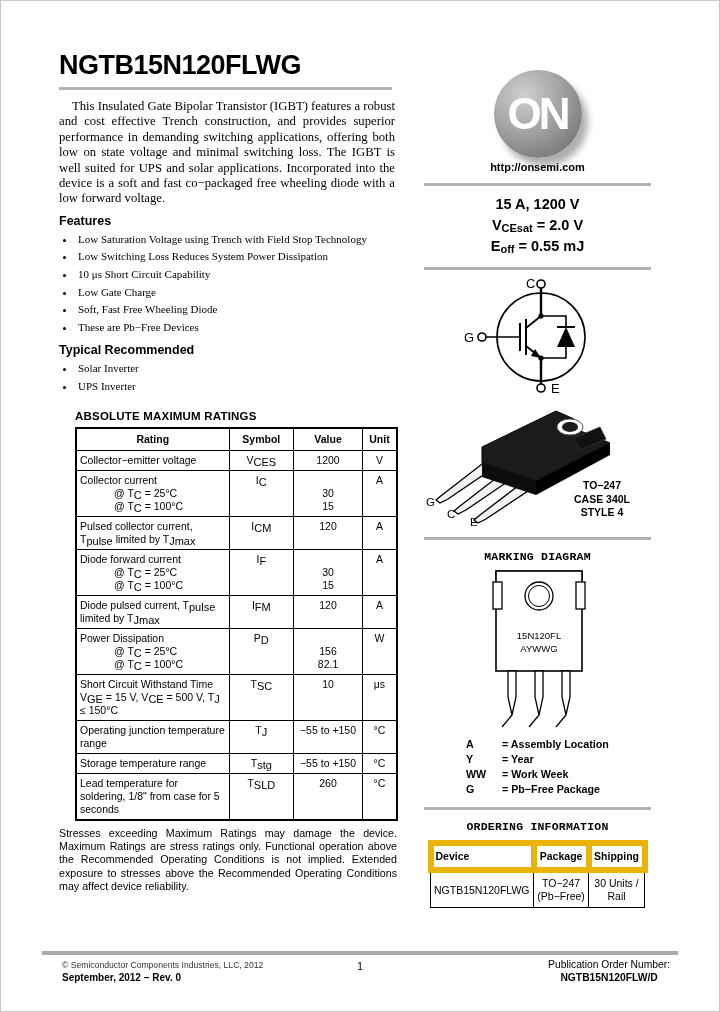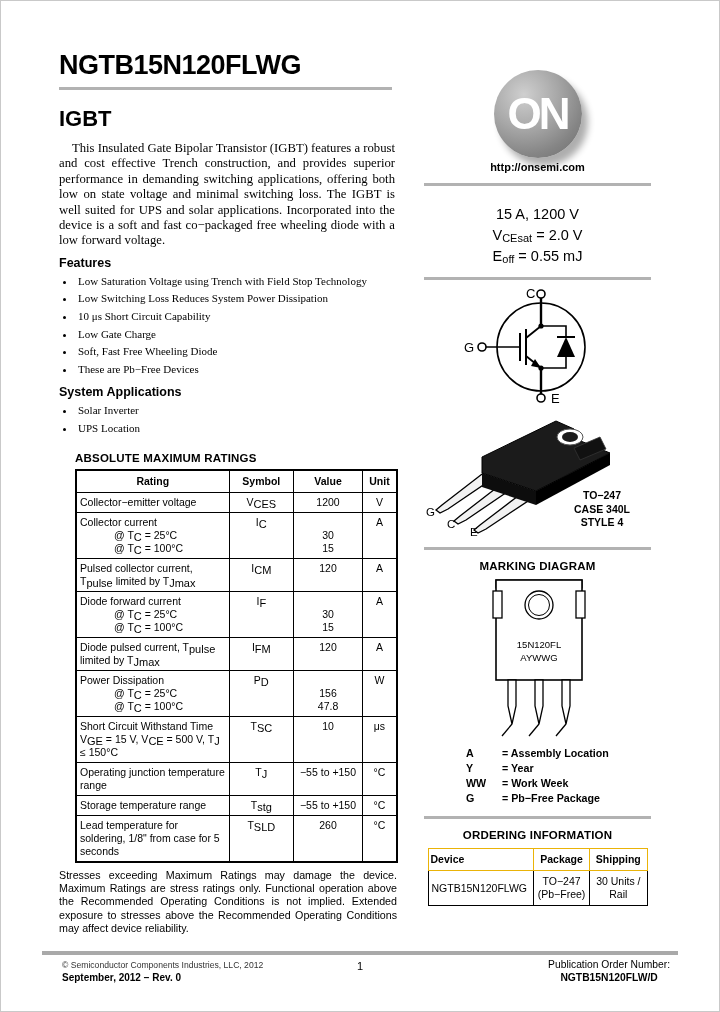--- a/index.html
+++ b/index.html
@@ -45,36 +45,36 @@
     width:88px;height:88px;border-radius:50%;margin:12px auto 0;
     background:radial-gradient(circle at 34% 28%, #cfcfcf 0%, #a7a7a7 40%, #858585 70%, #6b6b6b 100%);
     box-shadow:6px 8px 7px rgba(0,0,0,0.32);
     font-weight:bold;font-size:44px;letter-spacing:-3px;color:#fff;
     line-height:88px;text-align:center;
   }
   .brand-name{margin-top:14px;font-weight:bold;font-size:15.5px;}
   .brand-name sup{font-size:8px;}
   .website{margin-top:3px;font-weight:bold;font-size:11px;}
   .divider{height:3px;background:#b2b2b2;border:none;margin:10px 0 0 0;}
-  .key-specs{margin-top:18px;font-weight:normal;font-size:14.5px;line-height:21px;}
+  .key-specs{margin-top:8px;font-weight:bold;font-size:14.5px;line-height:21px;}
   .schematic-wrap{margin-top:5px;}
   .pkg-wrap{position:relative;height:122px;margin-top:4px;text-align:left;}
   .pkg-caption{
     position:absolute;left:128px;top:74px;width:100px;text-align:center;
     font-weight:bold;font-size:10.5px;line-height:13.5px;
   }
-  .marking-head,.ordering-head{font-weight:bold;font-size:11.5px;margin-top:10px;letter-spacing:0.2px;}
+  .marking-head,.ordering-head{font-weight:bold;font-size:11.5px;margin-top:10px;letter-spacing:0.2px;font-family:Liberation Mono, monospace;}
   .marking-wrap{margin-top:6px;}
   .legend{margin:4px 0 0 42px;text-align:left;font-size:10.7px;line-height:15px;font-weight:bold;}
   .legend .code{display:inline-block;width:36px;}
   table.ord{
     border-collapse:collapse;margin:7px auto 0;width:220px;
     font-size:10.5px;line-height:13px;border:1px solid #000;
   }
-  table.ord th{border:1px solid #eab308;font-weight:bold;padding:4px 2px;text-align:center;}
+  table.ord th{border:6px solid #eab308;font-weight:bold;padding:4px 2px;text-align:center;}
   table.ord td{border:1px solid #000;padding:4px 3px;vertical-align:middle;text-align:center;}
   .ord-device{width:104px;text-align:left !important;}
   .ord-package{width:52px;}
   .ord-shipping{width:64px;}
 
   
   .footer-bar{position:absolute;left:42px;width:636px;top:951px;height:4px;background:#a9a9a9;}
   .foot-left{position:absolute;left:62px;top:960px;font-size:8.6px;color:#333;}
   .foot-left .date-rev{font-size:10px;font-weight:bold;color:#000;margin-top:2px;}
   .foot-page{position:absolute;left:0;width:720px;top:960px;text-align:center;font-size:11px;}
@@ -83,37 +83,36 @@
   svg text{font-family:"Liberation Sans",sans-serif;}
 </style>
 </head>
 <body>
 
 <div class="page-frame"></div>
 
 <div class="left">
   <div class="part-title">NGTB15N120FLWG</div>
   <div class="title-rule"></div>
-  <div class="device-type">IGBT</div>
   <div class="description">This Insulated Gate Bipolar Transistor (IGBT) features a robust and cost effective Trench construction, and provides superior performance in demanding switching applications, offering both low on state voltage and minimal switching loss. The IGBT is well suited for UPS and solar applications. Incorporated into the device is a soft and fast co−packaged free wheeling diode with a low forward voltage.</div>
 
   <div class="subhead">Features</div>
   <ul class="bullets">
       <li>Low Saturation Voltage using Trench with Field Stop Technology</li>
       <li>Low Switching Loss Reduces System Power Dissipation</li>
       <li>10 μs Short Circuit Capability</li>
       <li>Low Gate Charge</li>
       <li>Soft, Fast Free Wheeling Diode</li>
       <li>These are Pb−Free Devices</li>
     </ul>
 
-  <div class="subhead">System Applications</div>
+  <div class="subhead">Typical Recommended</div>
   <ul class="bullets">
       <li>Solar Inverter</li>
-      <li>UPS Location</li>
+      <li>UPS Inverter</li>
     </ul>
 
   <div class="amr-head">ABSOLUTE MAXIMUM RATINGS</div>
   <table class="amr">
     <thead>
       <tr>
         <th class="col-rating">Rating</th>
         <th class="col-symbol">Symbol</th>
         <th class="col-value">Value</th>
         <th class="col-unit">Unit</th>
@@ -181,21 +180,21 @@
         <tr>
           <td>
             <div>Power Dissipation</div>
             <div class="ind">@ T<sub>C</sub> = 25°C</div>
             <div class="ind">@ T<sub>C</sub> = 100°C</div>
           </td>
           <td class="c">P<sub>D</sub></td>
           <td class="c">
             <div>&nbsp;</div>
             <div>156</div>
-            <div>47.8</div>
+            <div>82.1</div>
           </td>
           <td class="c">W</td>
         </tr>
         <tr>
           <td>
             <div>Short Circuit Withstand Time</div>
             <div>V<sub>GE</sub> = 15 V, V<sub>CE</sub> = 500 V, T<sub>J</sub> ≤ 150°C</div>
           </td>
           <td class="c">T<sub>SC</sub></td>
           <td class="c">

